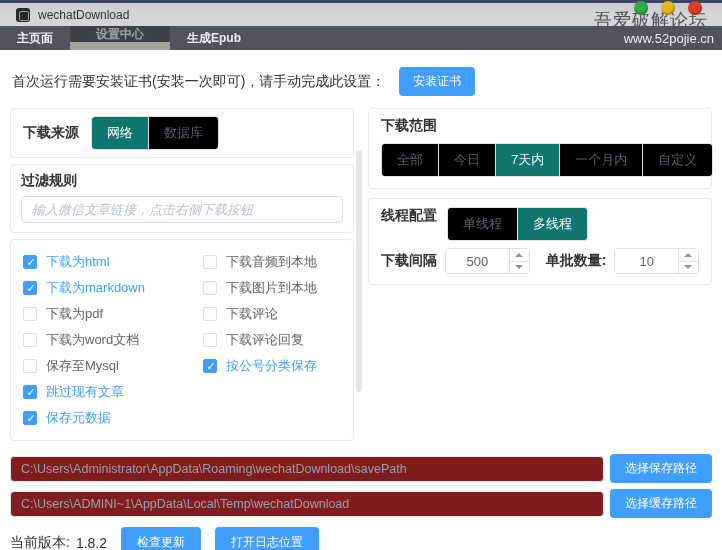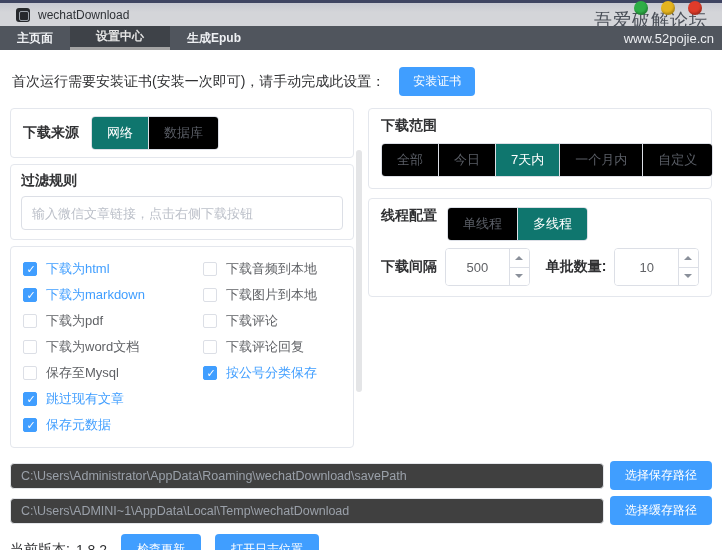--- a/index.html
+++ b/index.html
@@ -16,21 +16,21 @@
   .wm-name { position:absolute; right:14px; top:5px; font-size:18px; color:#4a4f58; letter-spacing:1px; }
   .wm-dots { position:absolute; right:20px; top:-2px; display:flex; gap:13px; }
   .wm-dot { width:14px; height:14px; border-radius:50%; box-shadow:inset -1px -2px 2px rgba(0,0,0,.25); }
   .wm-dot.g { background:#2eae46; }
   .wm-dot.y { background:#e5b41f; }
   .wm-dot.r { background:#df3b2a; }
 
   
   .tabbar { height:24px; background:#50555d; display:flex; align-items:stretch; position:relative; }
   .tab { display:flex; align-items:center; padding:8px 17px; font-size:12px; font-weight:bold; color:#eef0f3; cursor:pointer; }
-  .tab.active { background:#3e4248; color:#e5e5e5; border-bottom:3px solid #a3a3a3; padding:0 26px; }
+  .tab.active { background:#3e4248; color:#a3a3a3; border-bottom:8px solid #a3a3a3; padding:0 26px; }
   .wm-url { position:absolute; right:8px; top:0; height:24px; display:flex; align-items:center; font-size:13px; color:#eceef1; }
 
   
   .content { padding:10px; }
   .cert-row { display:flex; align-items:center; margin:7px 0 12px 2px; }
   .cert-text { font-size:14px; color:#303133; }
   .btn { background:#409eff; color:#fff; border:none; border-radius:4px; font-size:12px; font-family:inherit; padding:6px 14px; cursor:pointer; white-space:nowrap; }
   .cert-row .btn { margin-left:14px; }
 
   .cols { display:flex; gap:14px; }
@@ -43,21 +43,21 @@
   .sec-label { font-size:14px; color:#303133; font-weight:bold; white-space:nowrap; }
   .box-source .sec-label { margin-right:12px; }
 
   .seg { display:inline-flex; border:1px solid #dcdfe6; border-radius:4px; overflow:hidden; background:#fff; }
   .seg-item { padding:7px 15px; font-size:13px; color:#5a5e66; background:#000000; border-left:1px solid #dcdfe6; cursor:pointer; white-space:nowrap; }
   .seg-item:first-child { border-left:none; }
   .seg-item.active { background:#0f766e; color:#fff; }
 
   .box-filter { margin-top:6px; padding:7px 10px 9px; }
   .box-filter .sec-label { display:block; margin-bottom:6px; }
-  .text-input { width:100%; height:27px; border:1px solid #dcdfe6; border-radius:4px; padding:16px 10px; font-size:13px; color:#606266; font-family:inherit; outline:none; background:#fff; }
+  .text-input { width:100%; height:27px; border:1px solid #dcdfe6; border-radius:4px; padding:9px 10px; font-size:13px; color:#606266; font-family:inherit; outline:none; background:#fff;font-style:italic; }
   .text-input::placeholder { color:#bcc0c9; }
 
   .box-options { margin-top:6px; padding:9px 12px; display:flex; }
   .cb-col { display:flex; flex-direction:column; }
   .cb-col.left { width:180px; }
   .cb-item { display:flex; align-items:center; height:26px; cursor:pointer; }
   .cb-box { width:14px; height:14px; border:1px solid #dcdfe6; border-radius:2px; background:#fff; margin-right:9px; flex:0 0 auto; position:relative; }
   .cb-item.checked .cb-box { background:#409eff; border-color:#409eff; }
   .cb-item.checked .cb-box::after { content:"✓"; position:absolute; left:0; top:-1px; width:14px; text-align:center; font-size:11px; line-height:15px; color:#fff; }
   .cb-label { font-size:13px; color:#606266; }
@@ -65,31 +65,31 @@
 
   .box-range { padding:8px 12px 11px; }
   .box-range .sec-label { display:block; margin-bottom:8px; }
   .box-thread { margin-top:9px; padding:8px 12px 10px; }
   .thread-row { display:flex; }
   .thread-row .sec-label { margin-right:10px; }
   .num-row { display:flex; align-items:center; margin-top:7px; }
   .num-row .sec-label { margin-right:8px; }
   .num-label2 { margin-left:16px; }
 
-  .spinner { display:inline-flex; width:86px; height:38px; border:1px solid #dcdfe6; border-radius:4px; overflow:hidden; background:#fff; }
+  .spinner { display:inline-flex; width:86px; height:26px; border:1px solid #dcdfe6; border-radius:4px; overflow:hidden; background:#fff; }
   .spin-input { flex:1; border:none; outline:none; text-align:center; font-size:13px; color:#606266; font-family:inherit; width:50px; background:#fff; }
   .spin-arrows { width:20px; border-left:1px solid #dcdfe6; display:flex; flex-direction:column; }
   .spin-btn { flex:1; display:flex; align-items:center; justify-content:center; cursor:pointer; background:#fff; }
   .spin-btn.up { border-bottom:1px solid #dcdfe6; }
   .tri-up { width:0; height:0; border-left:4px solid transparent; border-right:4px solid transparent; border-bottom:4px solid #8a909a; }
   .tri-down { width:0; height:0; border-left:4px solid transparent; border-right:4px solid transparent; border-top:4px solid #8a909a; }
 
   .paths { margin-top:13px; }
   .path-row { display:flex; align-items:center; margin-bottom:6px; }
-  .path-input { flex:1; height:26px; background:#404040; border:1px solid #e4e6ea; border-radius:4px; padding:8px 10px; font-size:12.5px; color:#9aa0a9; font-family:inherit; outline:none; }
+  .path-input { flex:1; height:26px; background:#7f1d1d; border:1px solid #e4e6ea; border-radius:4px; padding:8px 10px; font-size:12.5px; color:#9aa0a9; font-family:inherit; outline:none; }
   .path-row .btn { margin-left:6px; width:102px; padding:6px 0; text-align:center; }
 
   .version-row { display:flex; align-items:center; margin-top:9px; }
   .ver-text { font-size:14px; color:#303133; }
   .ver-num { font-size:14px; color:#303133; margin-left:6px; }
   .version-row .btn { margin-left:14px; padding:7px 16px; }
 
   .scrollbar { position:absolute; left:356px; top:150px; width:6px; height:242px; background:#e4e5e7; border-radius:3px; }
 </style>
 </head>

